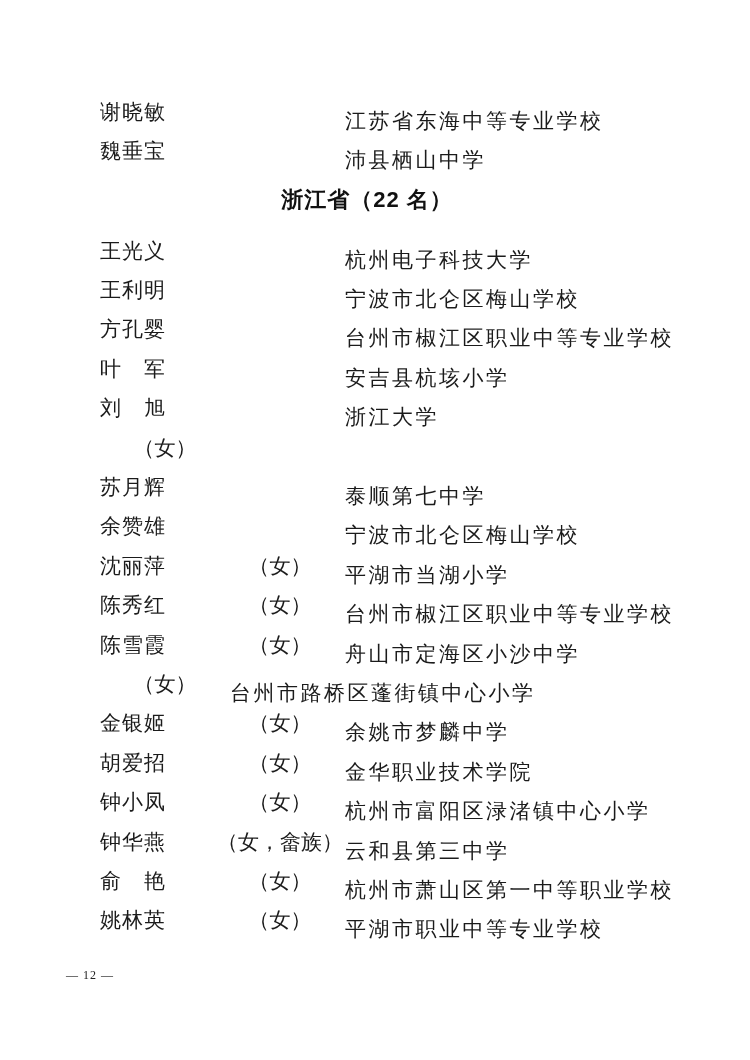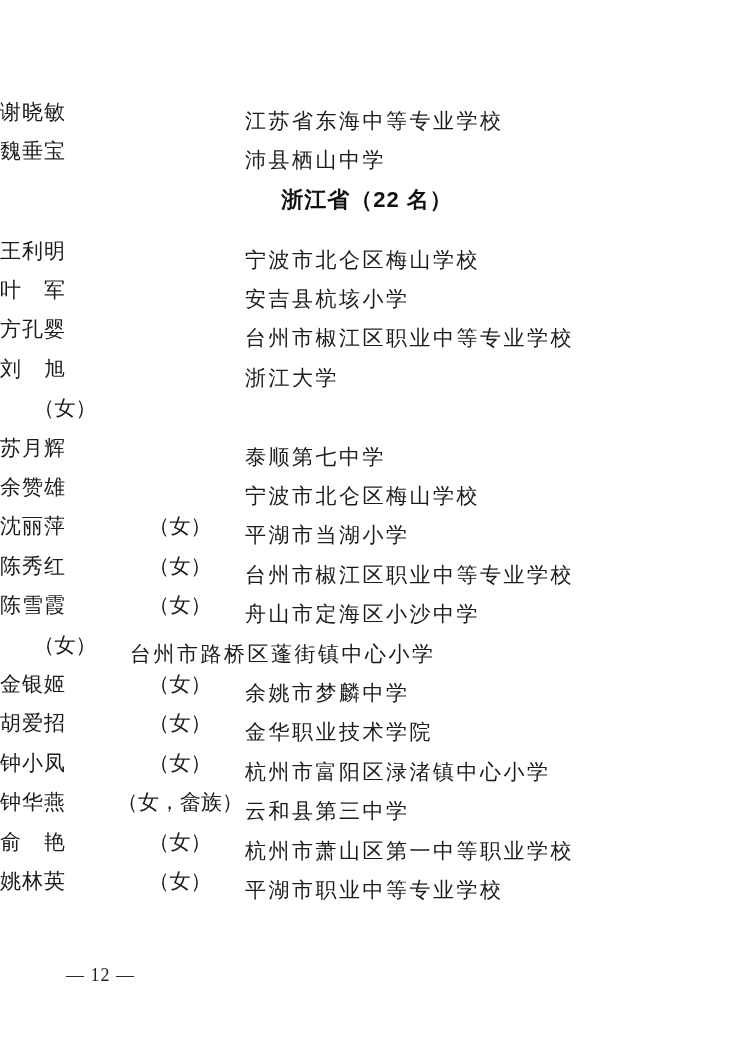--- a/index.html
+++ b/index.html
@@ -21,20 +21,21 @@
     position: absolute;
     left: 0;
     right: 0;
   }
   .rows-prev   { top: 92px; }
   .rows-main   { top: 231px; }
   .row {
     height: 39.4px;
     display: flex;
     align-items: center;
+    padding-left: 100px;
     box-sizing: border-box;
   }
   .col-name {
     width: 115px;
     flex: 0 0 115px;
     letter-spacing: 1px;
     white-space: pre;
   }
   .col-gender {
     width: 130px;
@@ -61,21 +62,21 @@
     font-size: 22px;
     letter-spacing: 1px;
     color: #111111;
   }
   .page-number {
     position: absolute;
     left: 66px;
     top: 962px;
     height: 26px;
     line-height: 26px;
-    font-size: 18px;
+    font-size: 12px;
     letter-spacing: 1px;
     color: #222222;
   }
 </style>
 </head>
 <body>
 
 <div class="sheet">
 
   <div class="rows-block rows-prev">
@@ -88,33 +89,38 @@
       <span class="col-name">魏垂宝</span>
       <span class="col-gender"></span>
       <span class="col-school">沛县栖山中学</span>
     </div>
   </div>
 
   <div class="section-heading">浙江省（22 名）</div>
 
   <div class="rows-block rows-main">
     <div class="row">
+      <span class="col-name">王光义</span>
+      <span class="col-gender"></span>
+      <span class="col-school">杭州电子科技大学</span>
+    </div>
+    <div class="row">
       <span class="col-name">王利明</span>
       <span class="col-gender"></span>
       <span class="col-school">宁波市北仑区梅山学校</span>
     </div>
     <div class="row">
+      <span class="col-name">方孔婴</span>
+      <span class="col-gender"></span>
+      <span class="col-school">台州市椒江区职业中等专业学校</span>
+    </div>
+    <div class="row">
       <span class="col-name">叶　军</span>
       <span class="col-gender"></span>
       <span class="col-school">安吉县杭垓小学</span>
-    </div>
-    <div class="row">
-      <span class="col-name">方孔婴</span>
-      <span class="col-gender"></span>
-      <span class="col-school">台州市椒江区职业中等专业学校</span>
     </div>
     <div class="row">
       <span class="col-name">刘　旭</span>
       <span class="col-gender"></span>
       <span class="col-school">浙江大学</span>
     </div>
     <div class="row">
       <span class="col-gender">（女）</span>
     </div>
     <div class="row">

